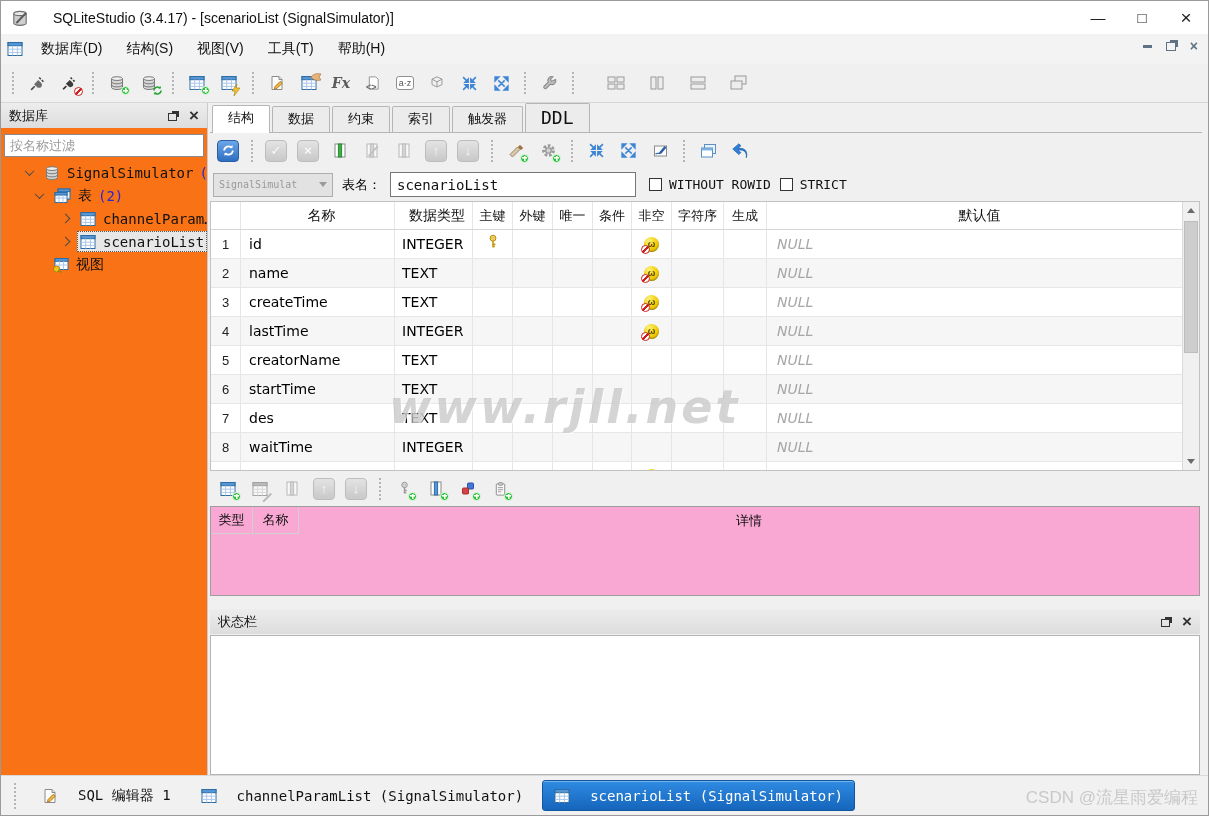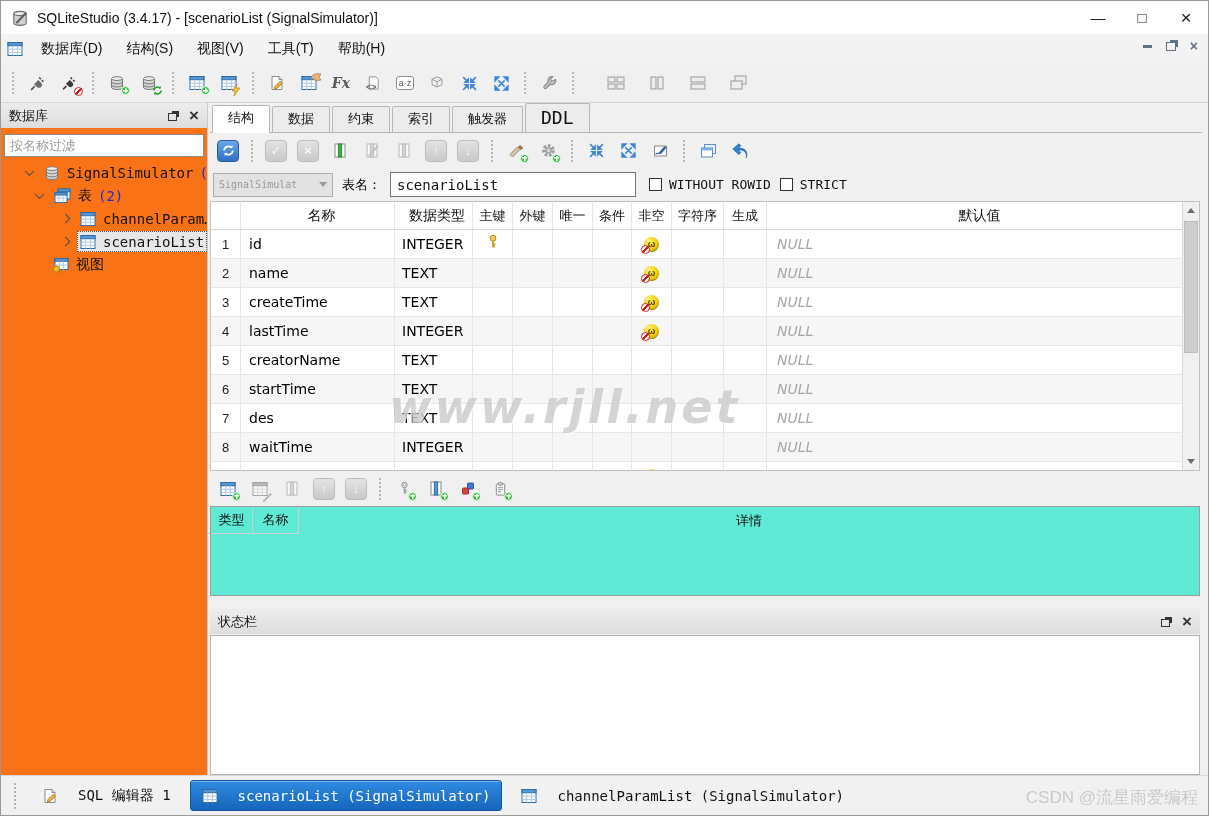--- a/index.html
+++ b/index.html
@@ -2,21 +2,21 @@
 <html><head>
 <meta charset="utf-8">
 <style>
   * { margin:0; padding:0; box-sizing:border-box; }
   html,body { width:1209px; height:816px; font-family:"Liberation Sans","DejaVu Sans",sans-serif; background:#f0f0f0; overflow:hidden; }
   .window { width:1209px; height:816px; display:flex; flex-direction:column; background:#f0f0f0; border:1px solid #9a9a9a; }
 
   
   .titlebar { height:33px; background:#fff; display:flex; align-items:center; padding-left:10px; font-size:14px; color:#111; flex:0 0 auto; }
   .titlebar .app-ico { margin-right:8px; display:flex; }
-  .titlebar .title { flex:1; }
+  .titlebar .title { flex:1;margin-left:16px; }
   .win-btn { width:44px; height:33px; display:flex; align-items:center; justify-content:center; font-size:15px; color:#222; }
 
   
   .menubar { height:30px; background:#f3f3f3; display:flex; align-items:center; font-size:14px; color:#111; flex:0 0 auto; position:relative; }
   .menubar .doc-ico { margin:0 6px 0 6px; display:flex; }
   .menu-item { padding:4px 12px; }
   .mdi-ctrls { position:absolute; right:10px; top:6px; display:flex; gap:14px; align-items:center; }
   .mdi-ctrls span { color:#5f7184; font-size:12px; line-height:12px; }
   .mini-restore { width:10px; height:9px; border:1.4px solid #5f7184; box-shadow:3px -3px 0 -1px #5f7184; }
   .mini-min { width:9px; height:3px; background:#5f7184; display:inline-block; }
@@ -97,21 +97,21 @@
   .vscroll { position:absolute; top:0; right:0; bottom:0; width:17px; background:#f0f0f0; border-left:1px solid #dadada; }
   .vs-arrow { position:absolute; left:0; width:16px; height:17px; display:flex; align-items:center; justify-content:center; }
   .vs-up { top:0; } .vs-down { bottom:0; }
   .tri-up { width:0; height:0; border-left:4px solid transparent; border-right:4px solid transparent; border-bottom:5px solid #6b6b6b; }
   .tri-down { width:0; height:0; border-left:4px solid transparent; border-right:4px solid transparent; border-top:5px solid #6b6b6b; }
   .vs-thumb { position:absolute; left:1px; top:19px; width:14px; height:132px; background:#cdcdcd; border:1px solid #bdbdbd; }
 
   .watermark-center { position:absolute; left:178px; top:178px; font-size:46px; font-weight:bold; font-style:italic; letter-spacing:3px; color:rgba(170,170,170,.5); text-shadow:1px 1px 0 rgba(255,255,255,.7); pointer-events:none; z-index:6; font-family:"DejaVu Sans",sans-serif; }
 
   
-  .c-table { border:1px solid #9d9d9d; background:#5eead4; height:90px; flex:0 0 auto; margin-right:2px; display:flex; flex-direction:column; }
+  .c-table { border:1px solid #9d9d9d; background:#f9a8d4; height:90px; flex:0 0 auto; margin-right:2px; display:flex; flex-direction:column; }
   .c-head { display:flex; height:27px; align-items:center; font-size:13px; color:#111; }
   .c-head .ch-type { width:42px; flex:0 0 auto; text-align:center; border-right:1px solid #d0d0d0; border-bottom:1px solid #d0d0d0; height:100%; display:flex; align-items:center; justify-content:center; }
   .c-head .ch-name { width:46px; flex:0 0 auto; text-align:center; border-right:1px solid #d0d0d0; border-bottom:1px solid #d0d0d0; height:100%; display:flex; align-items:center; justify-content:center; }
   .c-head .ch-details { flex:1; text-align:center; }
 
   
   .status-panel { margin-top:13px; display:flex; flex-direction:column; flex:1; min-height:0; margin-right:2px; }
   .status-content { flex:1; background:#fff; border:1px solid #b3b3b3; margin-top:1px; }
 
   
@@ -811,36 +811,36 @@
         <span class="task">
           <span style="display: flex;">
   <svg width="16" height="16" viewBox="0 0 16 16">
               <path d="M3 1.5h7l3 3v10H3z" fill="#fdfdfd" stroke="#8a8a8a"></path>
               <path d="M10 1.5v3h3" fill="#e6e6e6" stroke="#8a8a8a"></path>
               <path d="M6 11.6l5.3-5.3 1.9 1.9-5.3 5.3-2.4.5z" fill="#f4b63f" stroke="#ad7c1f"></path>
             </svg>
 </span>
           <span>SQL 编辑器 1</span>
         </span>
-        <span class="task active">
+        <span class="task">
           <span style="display: flex;">
   <svg width="16" height="16" viewBox="0 0 16 16">
               <rect x="1" y="1.5" width="14" height="13" fill="#fff" stroke="#2e6da4"></rect>
               <rect x="1" y="1.5" width="14" height="3.2" fill="#5596d8" stroke="#2e6da4"></rect>
               <path d="M1 8.2h14M1 11.4h14M5.7 4.7v9.8M10.4 4.7v9.8" stroke="#aac8e8" stroke-width="1" fill="none"></path>
             </svg>
 </span>
-          <span>scenarioList (SignalSimulator)</span>
-        </span>
-        <span class="task">
+          <span>channelParamList (SignalSimulator)</span>
+        </span>
+        <span class="task active">
           <span style="display: flex;">
   <svg width="16" height="16" viewBox="0 0 16 16">
               <rect x="1" y="1.5" width="14" height="13" fill="#fff" stroke="#2e6da4"></rect>
               <rect x="1" y="1.5" width="14" height="3.2" fill="#5596d8" stroke="#2e6da4"></rect>
               <path d="M1 8.2h14M1 11.4h14M5.7 4.7v9.8M10.4 4.7v9.8" stroke="#aac8e8" stroke-width="1" fill="none"></path>
             </svg>
 </span>
-          <span>channelParamList (SignalSimulator)</span>
+          <span>scenarioList (SignalSimulator)</span>
         </span>
       </span>
     <span class="csdn">CSDN @流星雨爱编程</span>
   </div>
 </div>
 
 </body></html>

